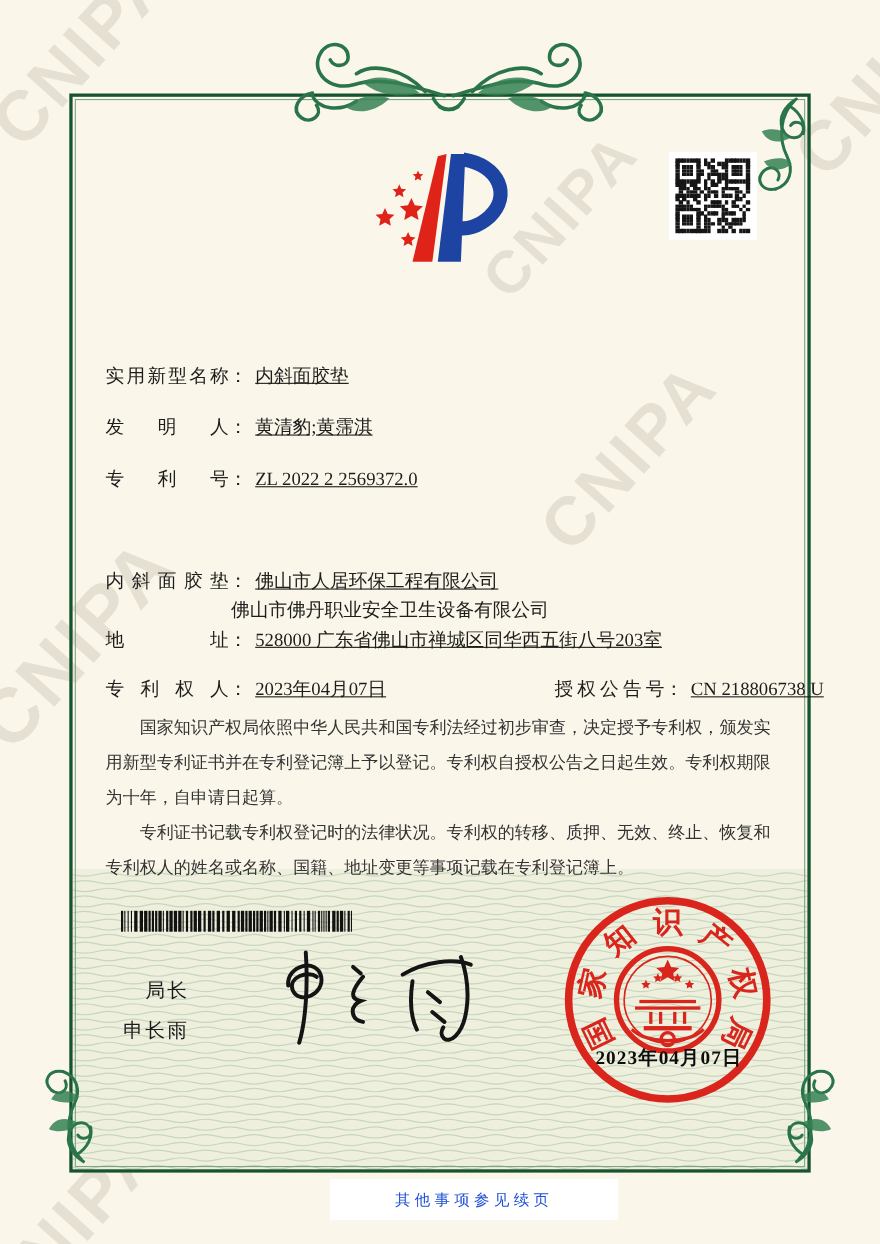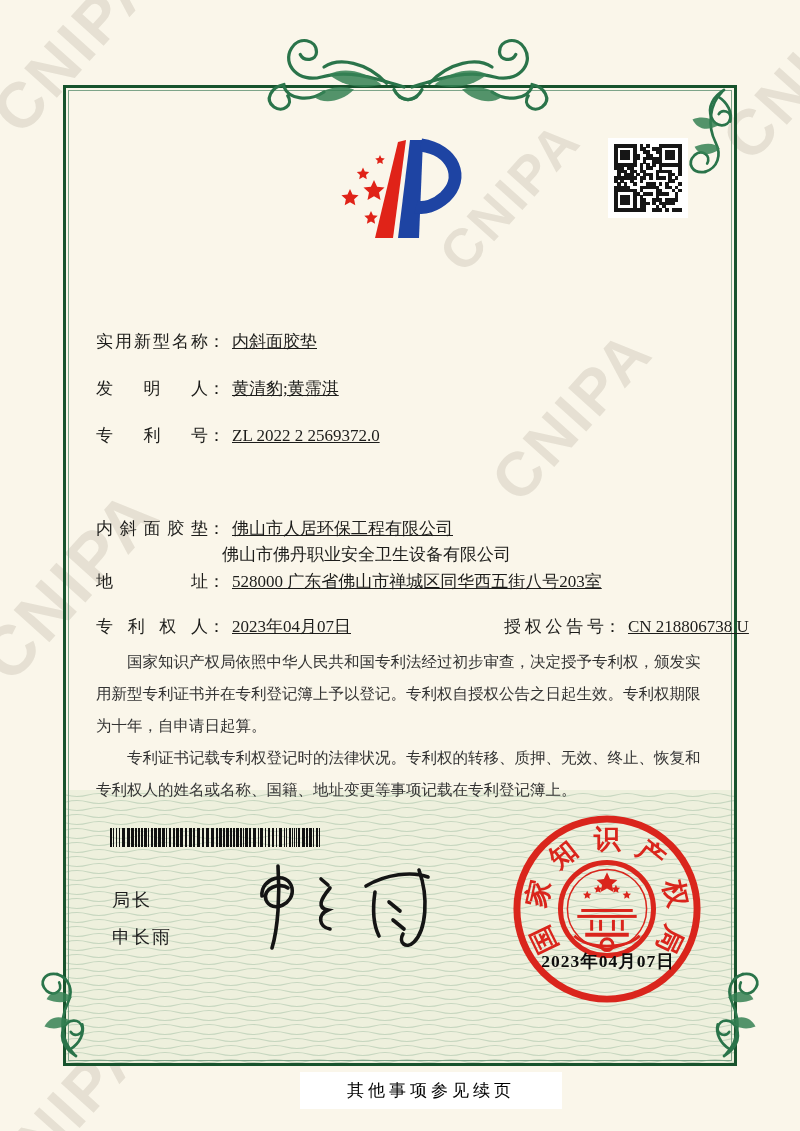--- a/index.html
+++ b/index.html
@@ -34,21 +34,21 @@
   .barcode div{background:#111;}
   .official{position:absolute;left:112px;font-family:"Liberation Sans","DejaVu Sans",sans-serif;
             font-size:18px;letter-spacing:2px;color:#1c1c1c;}
   .sig{position:absolute;left:226px;top:850px;}
   .seal{position:absolute;left:508px;top:810px;width:198px;height:198px;}
   .sealdate{position:absolute;left:530px;top:949px;width:156px;text-align:center;font-size:17.5px;
             font-weight:bold;color:#0d0d0d;letter-spacing:1px;}
   .pageinfo{position:absolute;left:0;top:1033px;width:100%;text-align:center;font-size:14.5px;color:#222;}
   .contbox{position:absolute;left:300px;top:1072px;width:262px;height:37px;background:#ffffff;
            display:flex;align-items:center;justify-content:center;}
-  .contbox span{font-size:17px;letter-spacing:4px;color:#000000;}
+  .contbox span{font-size:14px;letter-spacing:4px;color:#1d4ed8;}
 </style>
 </head>
 <body>
 
 <div class="page">
 
   <span class="wm" style="left:-30px;top:8px;font-size:64px;">CNIPA</span>
   <span class="wm" style="left:700px;top:35px;font-size:64px;">CNIPA</span>
   <span class="wm" style="left:420px;top:165px;font-size:54px;">CNIPA</span>
   <span class="wm" style="left:470px;top:380px;font-size:62px;">CNIPA</span>
@@ -416,21 +416,21 @@
   </div>
   <div class="row" style="top:377px;">
     <span class="flabel">发明人</span><span>：</span><span class="fvalue">黄清豹;黄霈淇</span>
   </div>
   <div class="row" style="top:424px;">
     <span class="flabel">专利号</span><span>：</span><span class="fvalue">ZL 2022 2 2569372.0</span>
   </div>
   <div class="row" style="top:517px;">
     <span class="flabel">内斜面胶垫</span><span>：</span><span class="fvalue">佛山市人居环保工程有限公司</span>
   </div>
-  <div class="row" style="left:222px;top:543px;">
+  <div class="row" style="left:210px;top:543px;">
     <span>佛山市佛丹职业安全卫生设备有限公司</span>
   </div>
   <div class="row" style="top:570px;">
     <span class="flabel">地址</span><span>：</span><span class="fvalue">528000 广东省佛山市禅城区同华西五街八号203室</span>
   </div>
   <div class="row" style="top:615px;width:616px;">
     <span class="flabel">专利权人</span><span>：</span><span class="fvalue">2023年04月07日</span>
     <span class="grant2">
       <span class="flabel">授权公告号</span><span>：</span><span class="fvalue">CN 218806738 U</span>
     </span>
@@ -497,21 +497,21 @@
       <div style="width: 1px; margin-right: 1px;"></div>
       <div style="width: 2px; margin-right: 2px;"></div>
       <div style="width: 3px; margin-right: 1px;"></div>
       <div style="width: 2px; margin-right: 1px;"></div>
       <div style="width: 3px; margin-right: 1px;"></div>
       <div style="width: 1px; margin-right: 2px;"></div>
       <div style="width: 2px; margin-right: 1px;"></div>
       <div style="width: 1px; margin-right: 1px;"></div>
     </div>
 
-  <div class="official" style="top:888px;">局长</div>
+  <div class="official" style="top:888px;margin-left:20px;">局长</div>
   <div class="official" style="top:925px;">申长雨</div>
 
   <svg class="sig" width="215" height="115" viewBox="0 0 215 115">
     <g fill="none" stroke="#141414" stroke-width="3.6" stroke-linecap="round">
       <path d="M36,46 C34,28 62,20 66,38 C69,54 46,64 40,50 C36,38 54,32 62,38"></path>
       <path d="M52,16 C54,46 52,78 46,98"></path>
       <path d="M104,38 c-10,12 -13,20 -2,22 c-11,5 -9,17 2,19"></path>
       <path d="M95,29 l7,6"></path>
       <path d="M140,36 C160,24 186,21 202,27"></path>
       <path d="M149,42 C146,62 148,76 153,86"></path>

